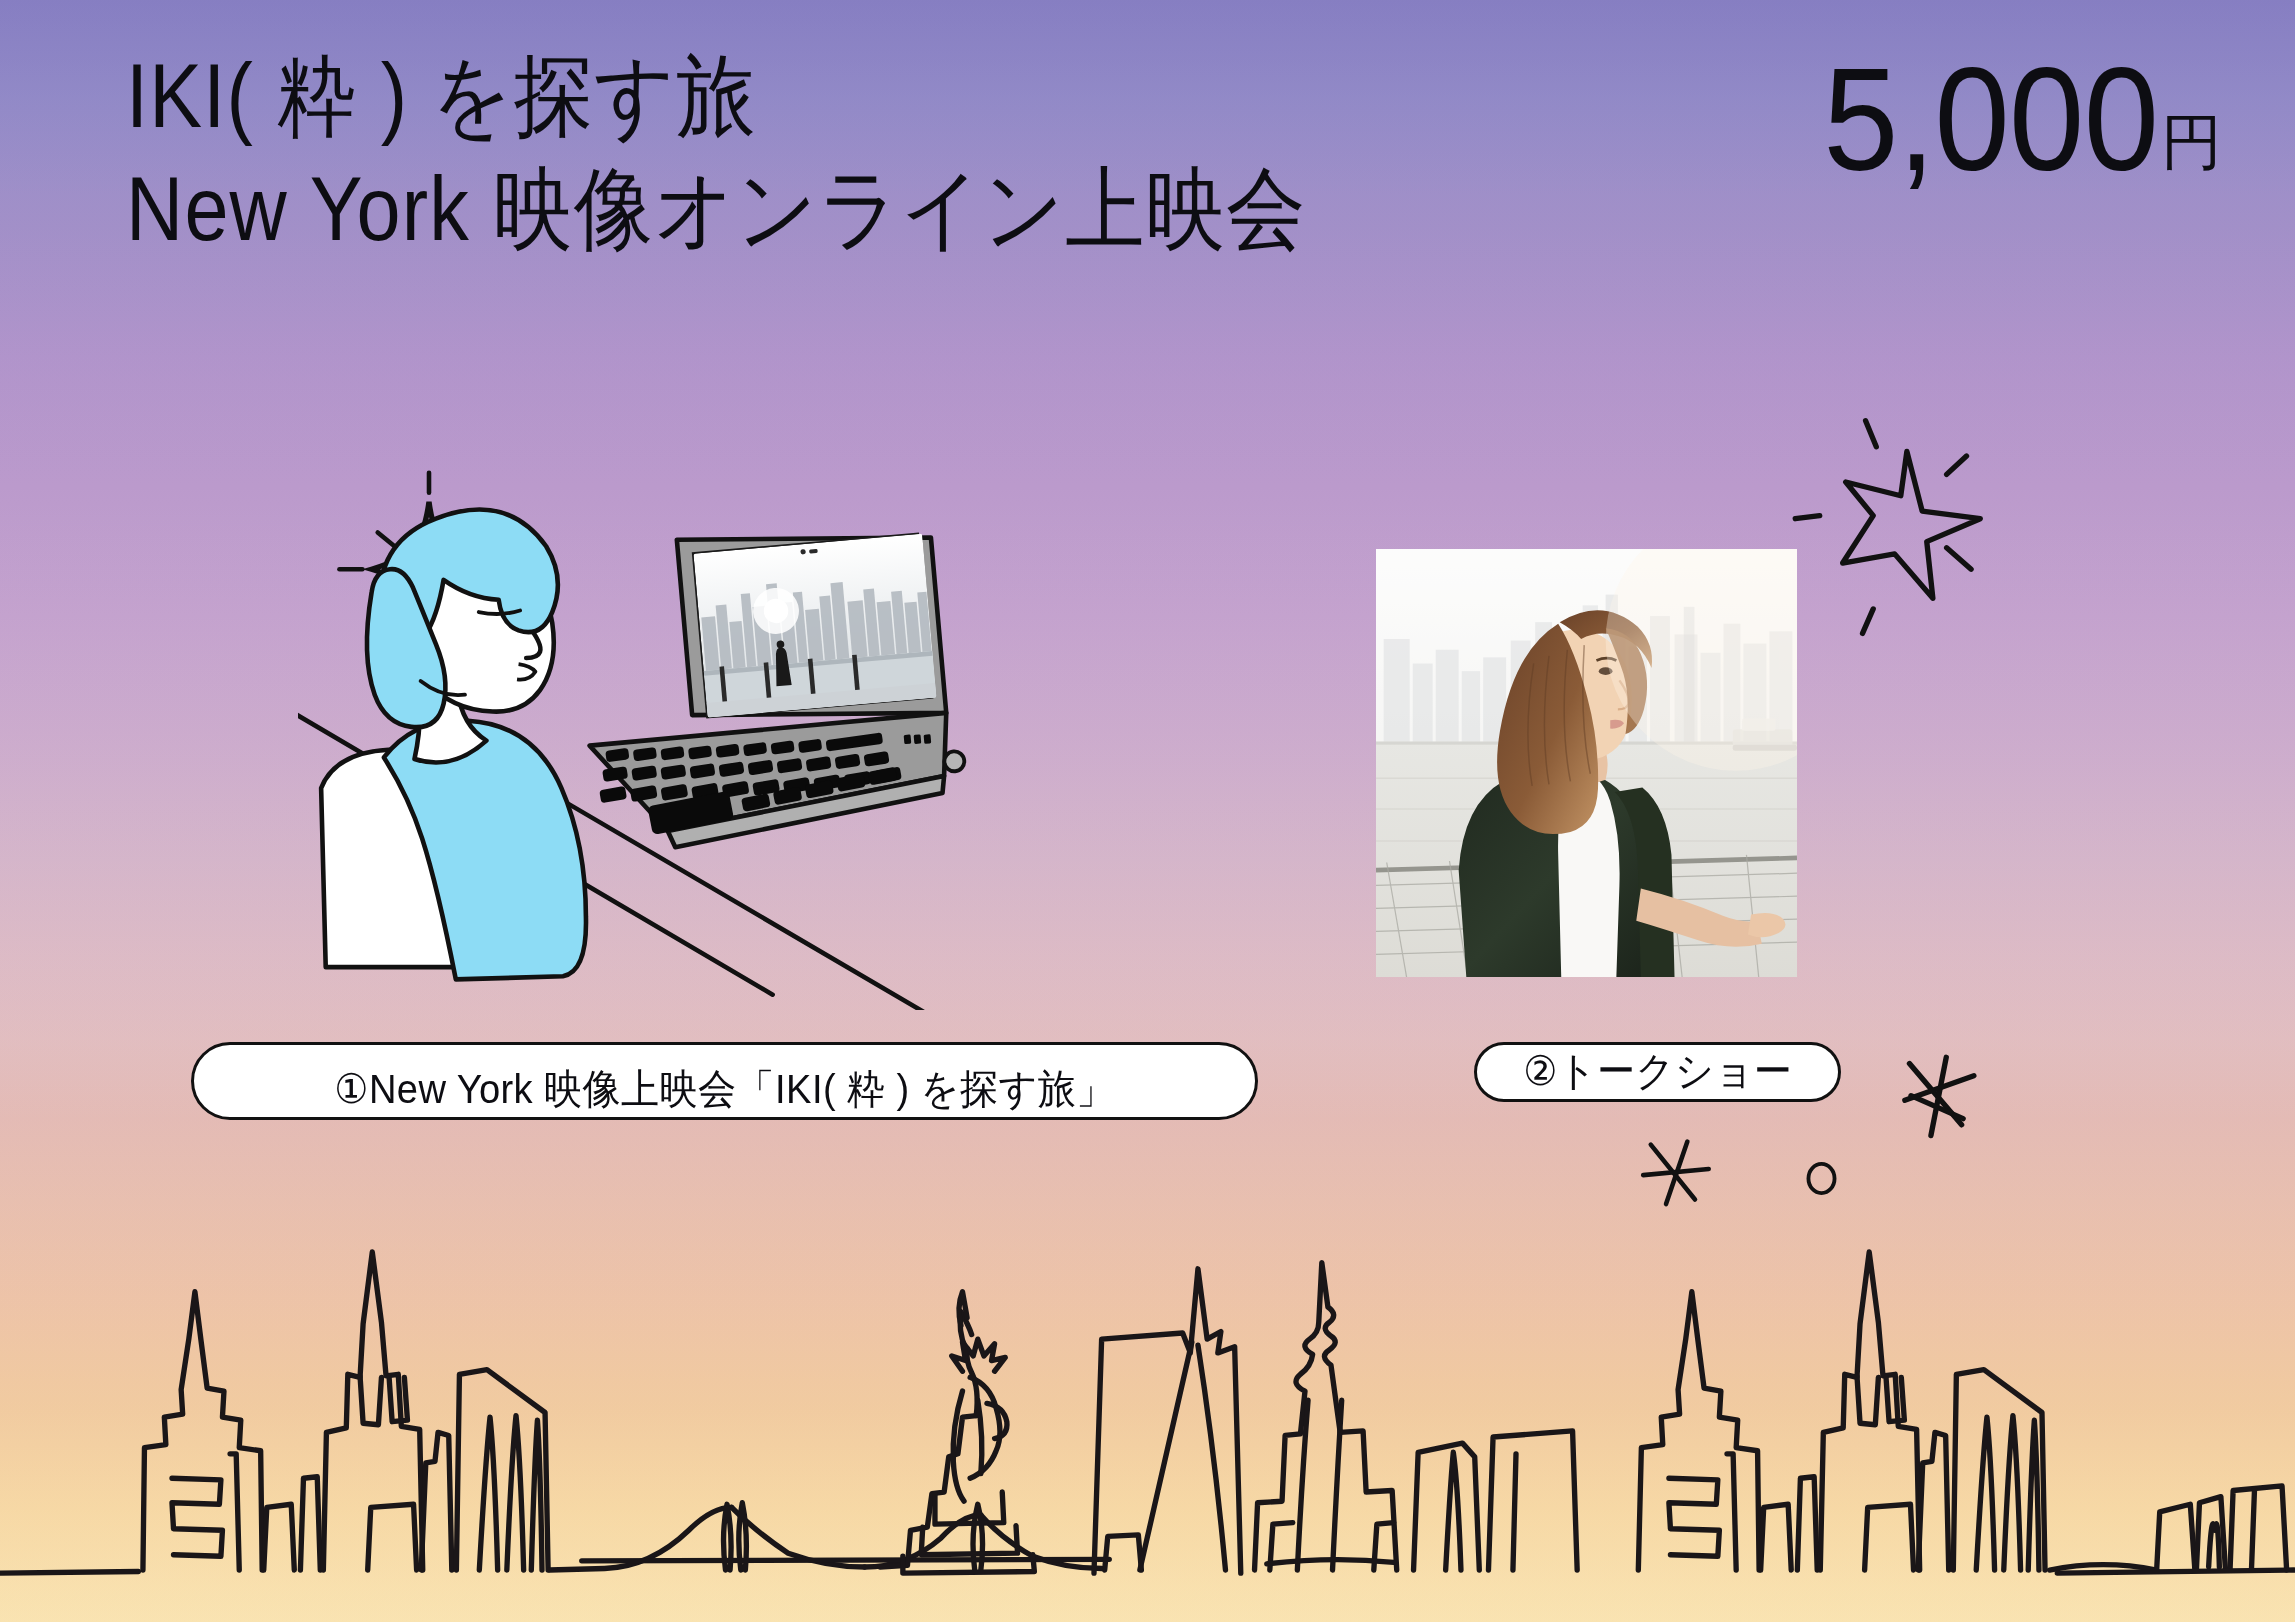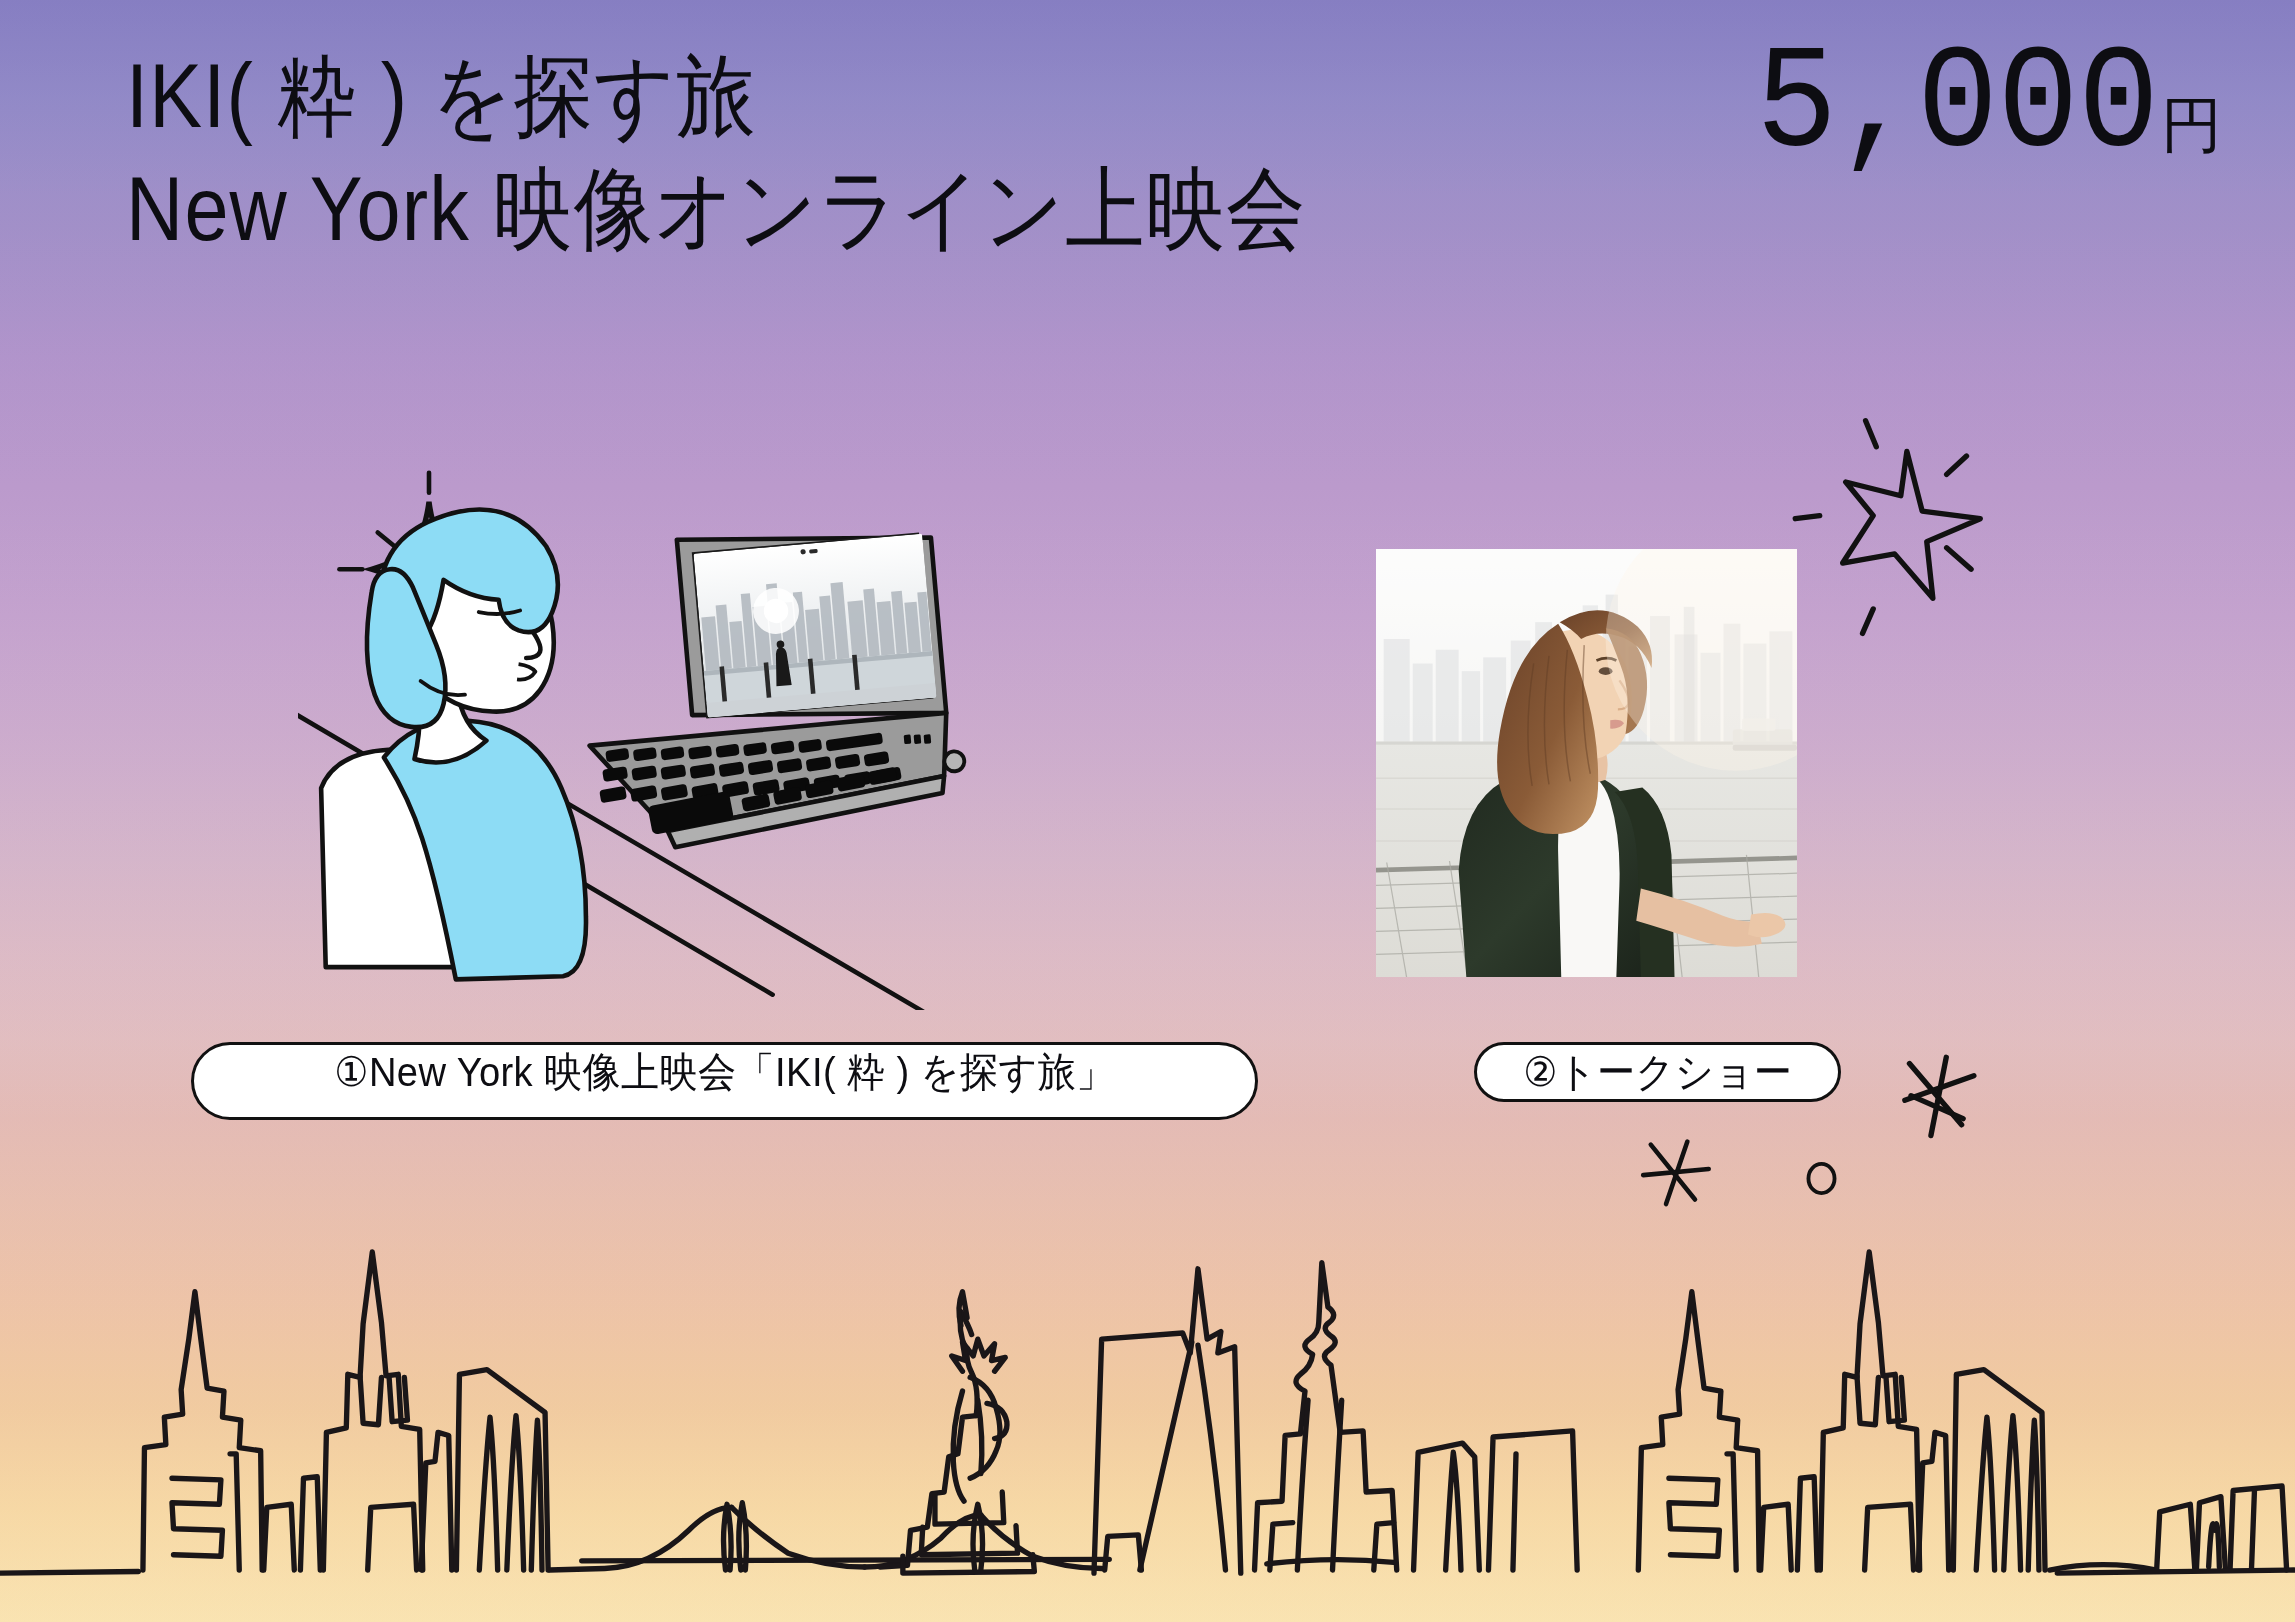--- a/index.html
+++ b/index.html
@@ -59,25 +59,24 @@
     letter-spacing:0.015em;
     font-weight:400;
     white-space:nowrap;
     transform:scaleX(0.88);
     transform-origin:left center;
   }
 
   .price-block{
     position:absolute;
     right:73px;
-    top:36px;
+    top:49px;
     display:flex;
     align-items:flex-end;
     color:#0d0d12;
-    font-family:Liberation Mono, monospace;
   }
   .price-amount{
     font-size:147px;
     line-height:0.96;
     font-weight:300;
     letter-spacing:-0.005em;
     transform:scaleX(0.92);
     transform-origin:right bottom;
   }
   .price-yen{
@@ -110,21 +109,21 @@
   }
   .photo-card svg{width:100%;height:100%;display:block;}
 
   
   .pill{
     position:absolute;
     background:#ffffff;
     border:3.1px solid #111;
     border-radius:764px;
     display:flex;
-    align-items:flex-start;
+    align-items:flex-end;
     justify-content:center;
     color:#0d0d12;
     white-space:nowrap;
   }
   .pill-text{
     font-size:41px;
     letter-spacing:0.01em;
     transform:scaleX(0.93);
   }
   #pill1{ left:191px; top:1042px; width:1067px; height:78px; }

